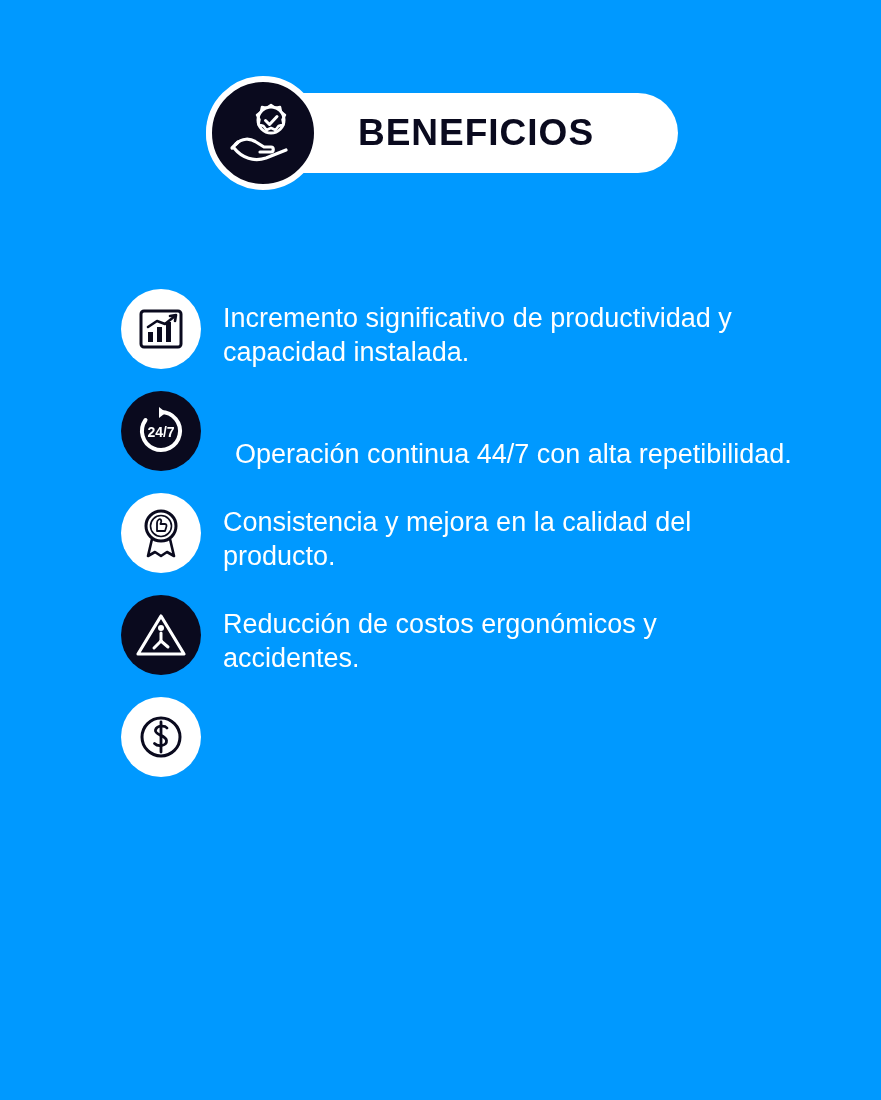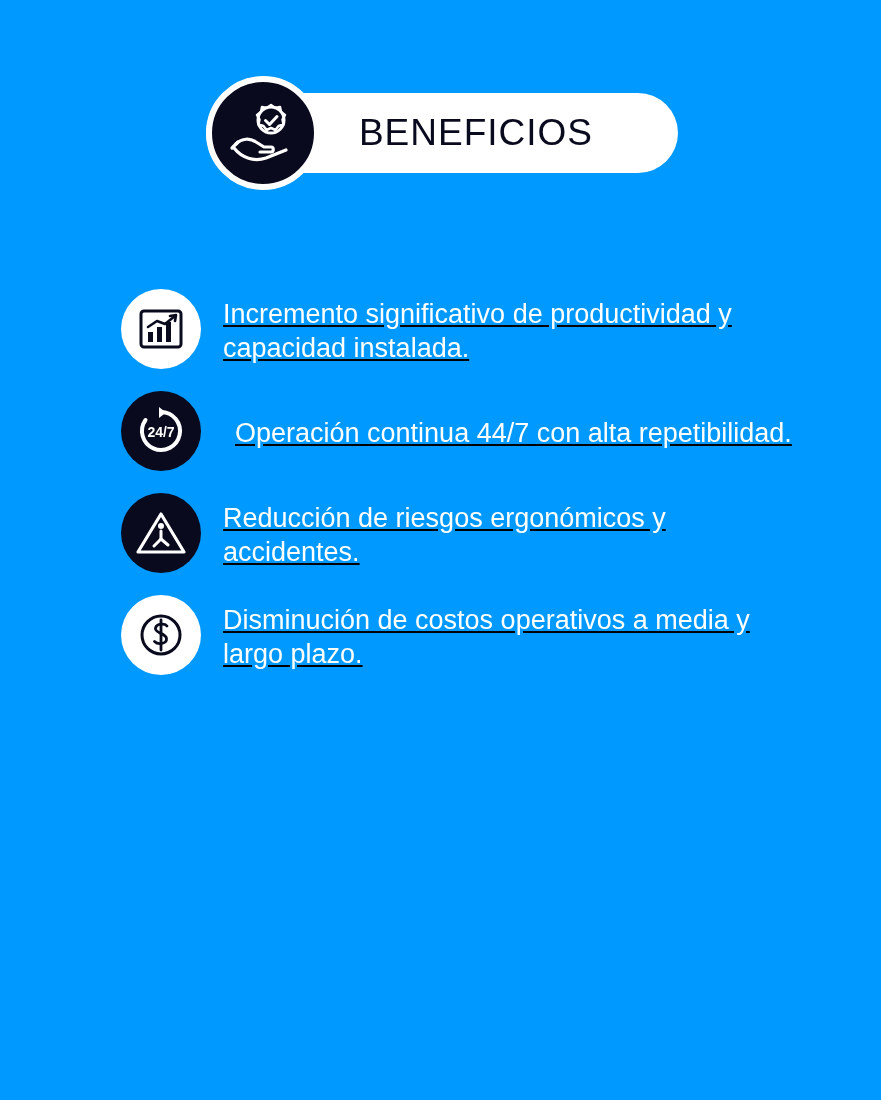--- a/index.html
+++ b/index.html
@@ -31,21 +31,21 @@
     border-radius: 40px;
     display: flex;
     align-items: center;
   }
   .header-title {
     flex: 1;
     text-align: center;
     padding-left: 86px;
     padding-right: 18px;
     font-size: 37px;
-    font-weight: normal;
+    font-weight: bold;
     letter-spacing: 1px;
     color: #0A0A1E;
     font-family: "Liberation Sans", sans-serif;
   }
   .header-badge {
     position: absolute;
     left: 206px;
     top: 76px;
     width: 114px;
     height: 114px;
@@ -60,23 +60,22 @@
 
   
   .list {
     position: absolute;
     left: 121px;
     top: 289px;
     width: 700px;
   }
   .row {
     display: flex;
-    align-items: center;
+    align-items: flex-end;
     margin-bottom: 22px;
-    text-decoration: underline;
   }
   .row-icon {
     flex: 0 0 auto;
     width: 80px;
     height: 80px;
     border-radius: 50%;
     display: flex;
     align-items: center;
     justify-content: center;
     margin-right: 22px;
@@ -147,39 +146,49 @@
       <div class="row-icon dark">
         <svg width="56" height="56" viewBox="0 0 56 56" aria-hidden="true">
           <path d="M28 9 A19 19 0 1 1 12.5 17" stroke="#FFFFFF" stroke-width="4" fill="none" stroke-linecap="round"></path>
           <path d="M26 4 L33 9.5 L26 15" fill="#FFFFFF"></path>
           <text x="28" y="34" font-family="Liberation Sans, sans-serif" font-size="14" font-weight="bold" fill="#FFFFFF" text-anchor="middle">24/7</text>
         </svg>
       </div>
       <div class="row-text">Operación continua 44/7 con alta repetibilidad.</div>
     </div>
 
+    <div class="row r3">
+      <div class="row-icon light">
+        <svg width="52" height="54" viewBox="0 0 52 54" aria-hidden="true">
+          <circle cx="26" cy="20" r="15" stroke="#0A0A1E" stroke-width="3" fill="none"></circle>
+          <circle cx="26" cy="20" r="10.5" stroke="#0A0A1E" stroke-width="1.6" fill="none"></circle>
+          <path d="M22 25 L22 17 C22 14 25 12 26 14 C27 16 25.5 17 25.5 18 L30 18 C31.5 18 32 19.5 31 22 L30 25 Z" stroke="#0A0A1E" stroke-width="1.8" fill="none" stroke-linejoin="round"></path>
+          <path d="M17 33 L13 50 L20 46 L26 50 L32 46 L39 50 L35 33" stroke="#0A0A1E" stroke-width="2.6" fill="none" stroke-linejoin="round"></path>
+        </svg>
+      </div>
+      <div class="row-text">Consistencia y mejora en la calidad del producto.</div>
+    </div>
 
     <div class="row r4">
       <div class="row-icon dark">
         <svg width="54" height="50" viewBox="0 0 54 50" aria-hidden="true">
           <path d="M27 6 L50 44 L4 44 Z" stroke="#FFFFFF" stroke-width="3.2" fill="none" stroke-linejoin="round"></path>
           <circle cx="27" cy="18" r="3" fill="#FFFFFF"></circle>
           <path d="M27 23 L27 31" stroke="#FFFFFF" stroke-width="3" stroke-linecap="round"></path>
           <path d="M27 31 L20 38" stroke="#FFFFFF" stroke-width="3" stroke-linecap="round"></path>
           <path d="M27 31 L34 37" stroke="#FFFFFF" stroke-width="3" stroke-linecap="round"></path>
         </svg>
       </div>
-      <div class="row-text">Reducción de riesgos ergonómicos y accidentes.</div>
+      <div class="row-text">Reducción de costos ergonómicos y accidentes.</div>
     </div>
 
     <div class="row r5">
       <div class="row-icon light">
         <svg width="52" height="52" viewBox="0 0 52 52" aria-hidden="true">
           <circle cx="26" cy="26" r="19" stroke="#0A0A1E" stroke-width="3" fill="none"></circle>
           <path d="M32 17 C30 14.5 22 14 20.5 19 C19 24 31 24 31.5 29.5 C32 35 23 36 19.5 32.5" stroke="#0A0A1E" stroke-width="2.8" fill="none" stroke-linecap="round"></path>
           <path d="M26 11 L26 41" stroke="#0A0A1E" stroke-width="2.8" stroke-linecap="round"></path>
         </svg>
       </div>
-      <div class="row-text">Disminución de costos operativos a media y largo plazo.</div>
     </div>
 
   </div>
 </div>
 
 </body></html>

